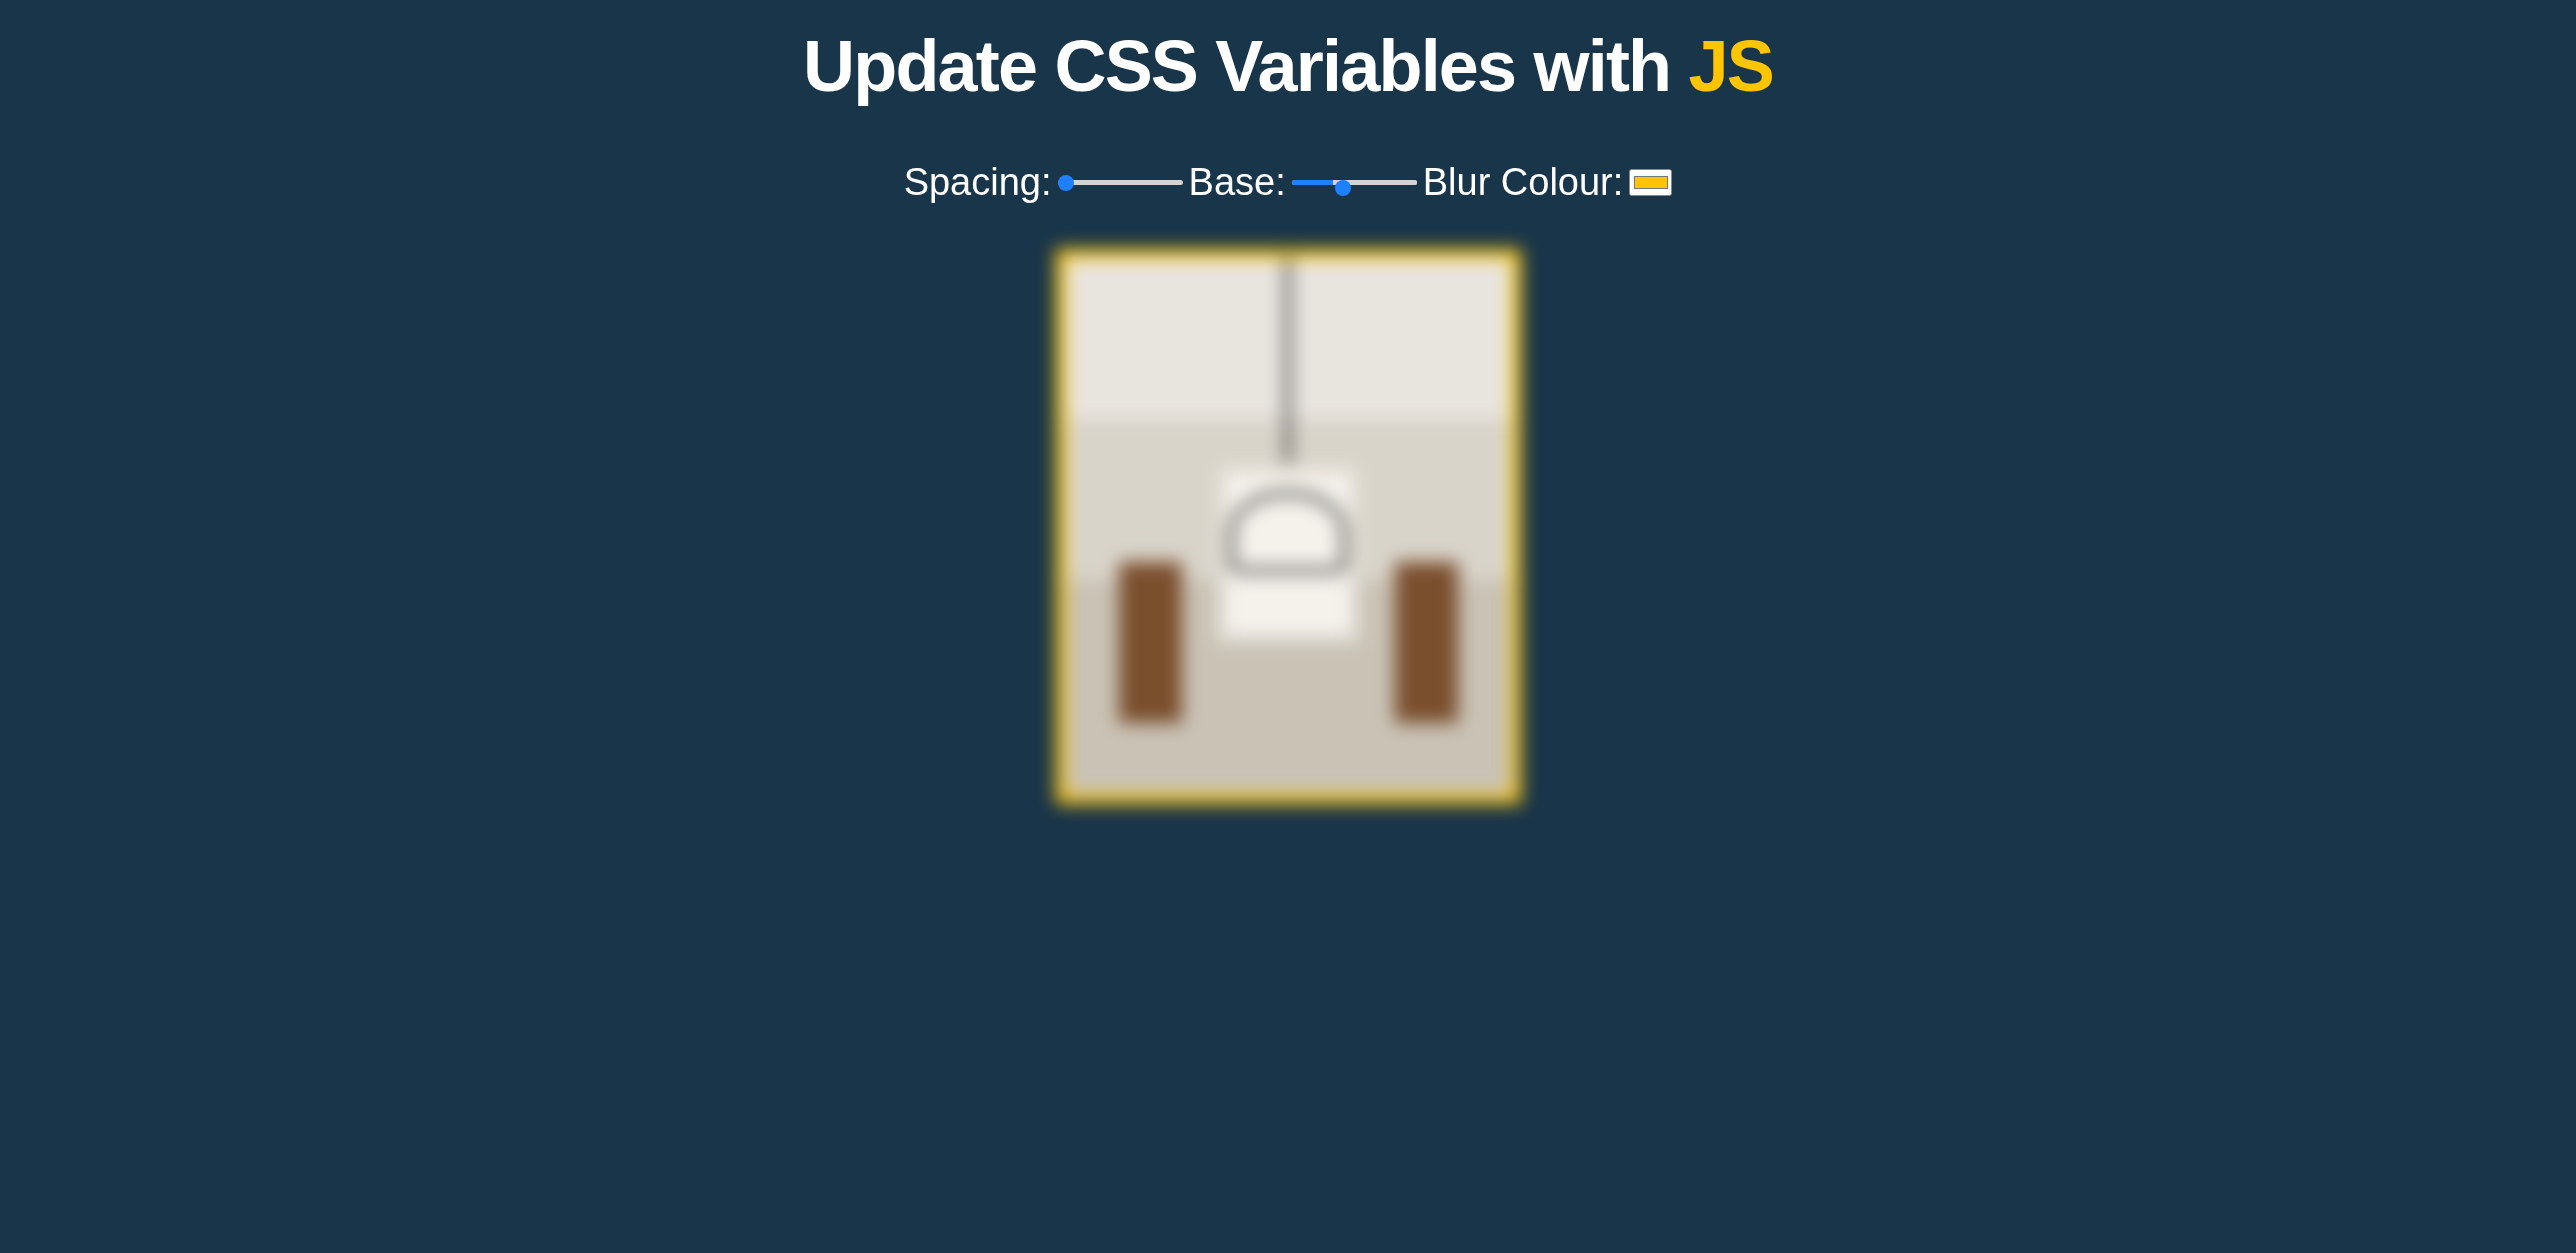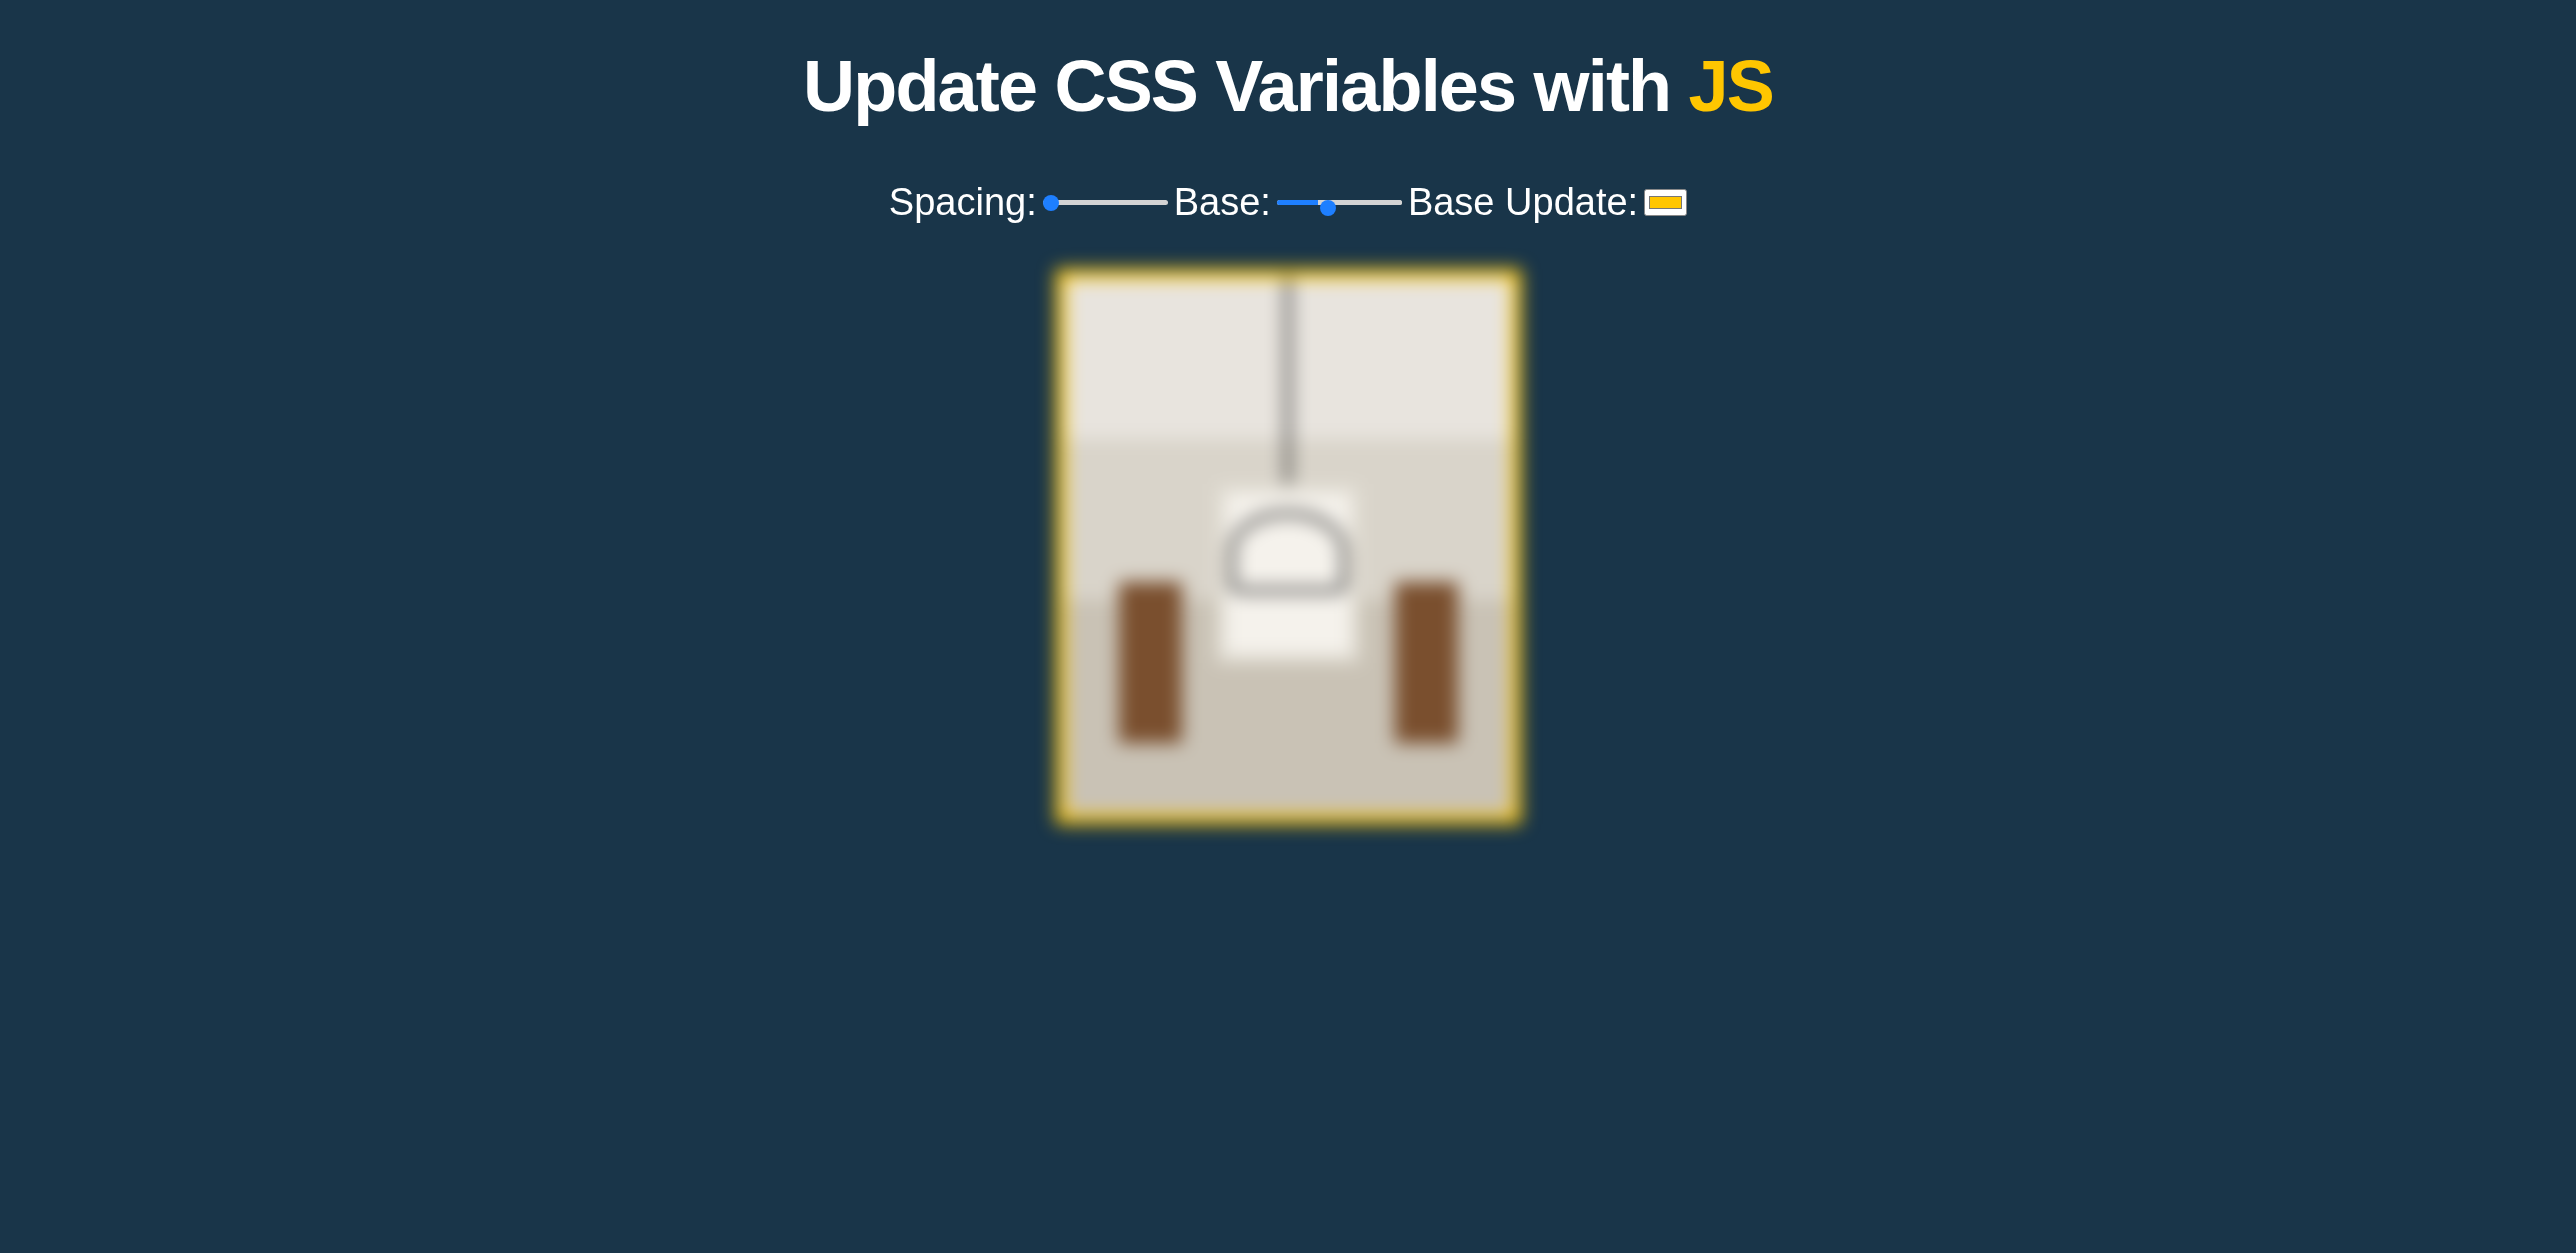--- a/index.html
+++ b/index.html
@@ -20,21 +20,21 @@
       color: white;
       font-family: 'Helvetica Neue', Helvetica, Arial, sans-serif;
       font-weight: 100;
       font-size: 45px;
       min-height: 100vh;
     }
 
     h2 {
       font-size: 72px;
       font-weight: 700;
-      margin-top: 45px;
+      margin-top: 25px;
       margin-bottom: 54px;
       letter-spacing: -1.8px;
     }
 
     .hl {
       color: var(--base);
     }
 
     .controls {
       margin-bottom: 45px;
@@ -177,21 +177,21 @@
   <span>Update CSS Variables with </span><span class="hl">JS</span>
 </h2>
 
 <div class="controls">
   <label for="spacing">Spacing:</label>
   <input id="spacing" type="range" min="10" max="200" value="10" style="">
 
   <label for="blur">Base:</label>
   <input id="blur" type="range" class="range-focused" min="0" max="25" value="10" style="">
 
-  <label for="base">Base Update:</label>
+  <label for="base">Blur Colour:</label>
   <input id="base" type="color" value="#ffc600" style="">
 </div>
 
 <div class="image-container">
   <div class="hero-image">
     <div class="frame-center"></div>
     <div class="door-left"></div>
     <div class="door-right"></div>
   </div>
 </div>

